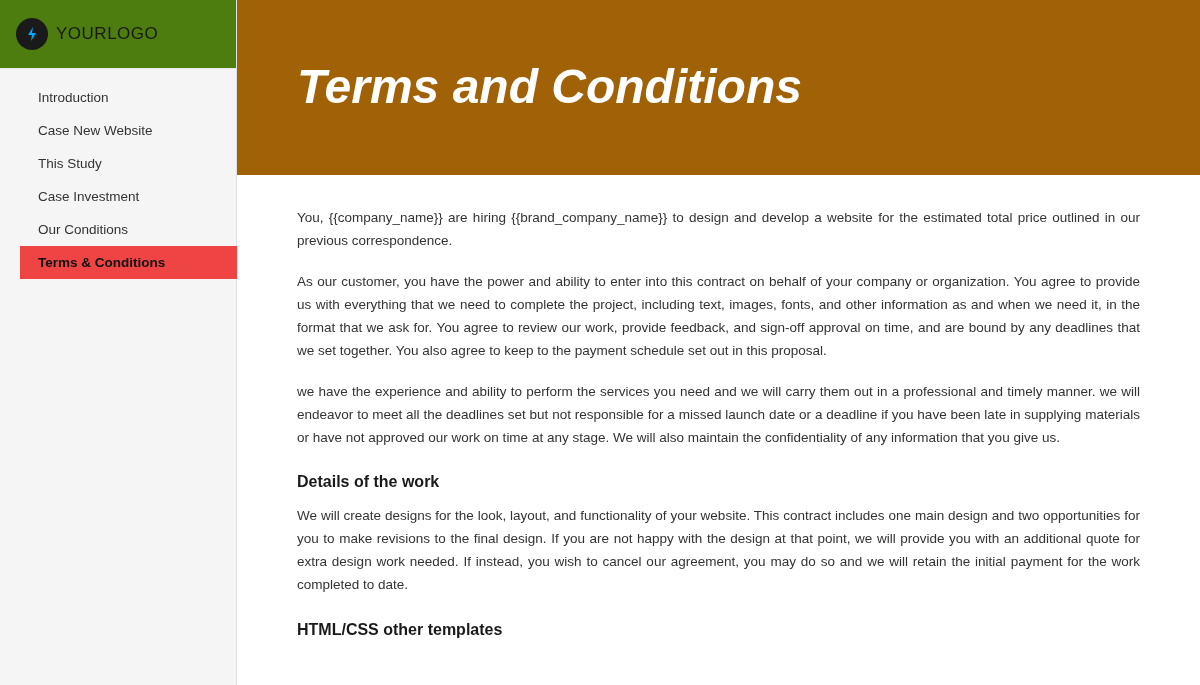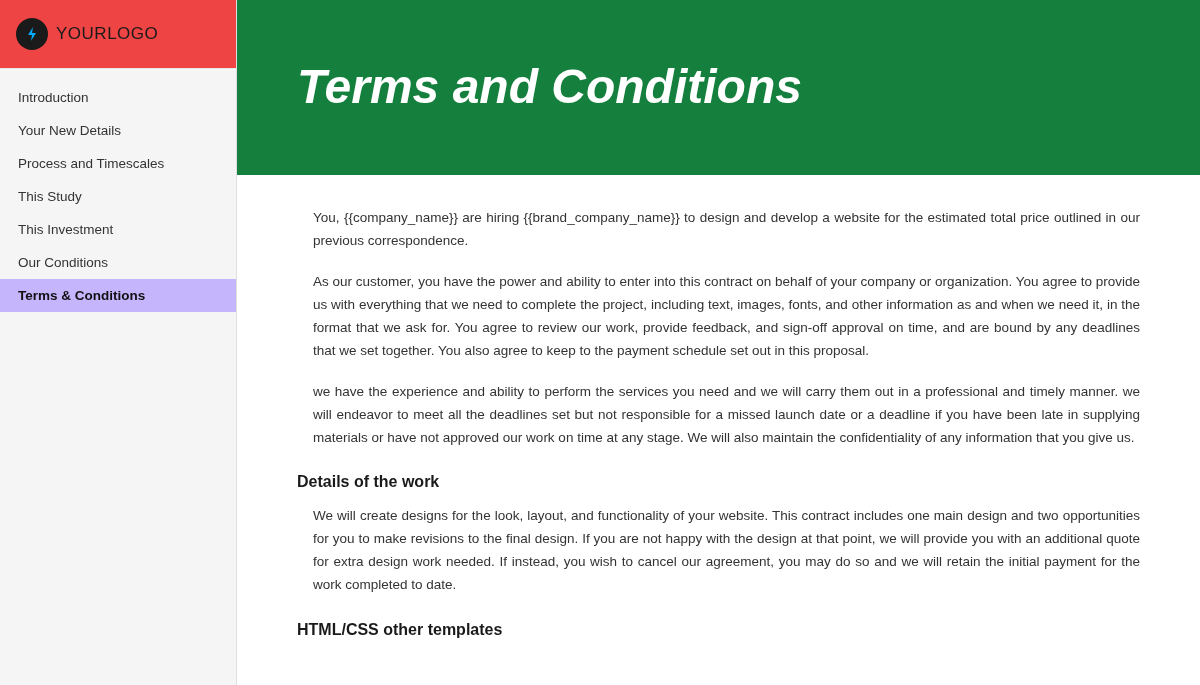--- a/index.html
+++ b/index.html
@@ -26,21 +26,21 @@
       flex-direction: column;
       height: 100%;
       border-right: 1px solid #e0e0e0;
     }
 
     .logo-area {
       padding: 18px 16px;
       display: flex;
       align-items: center;
       gap: 8px;
-      background: #ef4444;
+      background: #4d7c0f;
       border-bottom: 1px solid #e8e8e8;
     }
 
     .logo-icon {
       width: 32px;
       height: 32px;
       background: #1a1a1a;
       border-radius: 50%;
       display: flex;
       align-items: center;
@@ -73,39 +73,40 @@
       display: block;
       padding: 9px 18px;
       font-size: 13.5px;
       color: #333;
       cursor: pointer;
       text-decoration: none;
       background: transparent;
       border: none;
       width: 100%;
       text-align: left;
+      margin-left: 20px;
     }
 
     .nav-item.active {
-      background: #c4b5fd;
+      background: #ef4444;
       font-weight: 600;
       color: #111;
     }
 
     
     .main {
       flex: 1;
       display: flex;
       flex-direction: column;
       overflow-y: auto;
       background: #fff;
     }
 
     .hero-banner {
-      background: #15803d;
+      background: #a16207;
       padding: 40px 60px;
       min-height: 175px;
       display: flex;
       align-items: center;
     }
 
     .hero-title {
       font-size: 48px;
       font-weight: 900;
       color: #fff;
@@ -129,45 +130,43 @@
     .section-heading:first-child {
       margin-top: 0;
     }
 
     .paragraph {
       font-size: 13.5px;
       color: #333;
       line-height: 1.7;
       margin-bottom: 18px;
       text-align: justify;
-      margin-left: 16px;
     }
   </style>
 </head>
 <body>
 
 <aside class="sidebar">
   <div class="logo-area">
     <div class="logo-icon">
       <svg viewBox="0 0 18 18" fill="none" xmlns="http://www.w3.org/2000/svg">
         <polygon points="10,2 5,10 9,10 8,16 13,8 9,8" fill="#00aaff"></polygon>
       </svg>
     </div>
     <div class="logo-text">
       <span id="logo-bold">YOUR</span><span id="logo-normal">LOGO</span>
     </div>
   </div>
 
   <nav>
     <div id="nav-items">
         <a class="nav-item">Introduction</a>
-        <a class="nav-item">Your New Details</a>
-        <a class="nav-item">Process and Timescales</a>
+        <a class="nav-item">Case New Website</a>
         <a class="nav-item">This Study</a>
-        <a class="nav-item">This Investment</a>
+        <a class="nav-item">Case Investment</a>
         <a class="nav-item">Our Conditions</a>
         <a class="nav-item active">Terms &amp; Conditions</a>
       </div>
   </nav>
 </aside>
 
 <main class="main">
   <div class="hero-banner">
     <h1 class="hero-title">Terms and Conditions</h1>
   </div>

